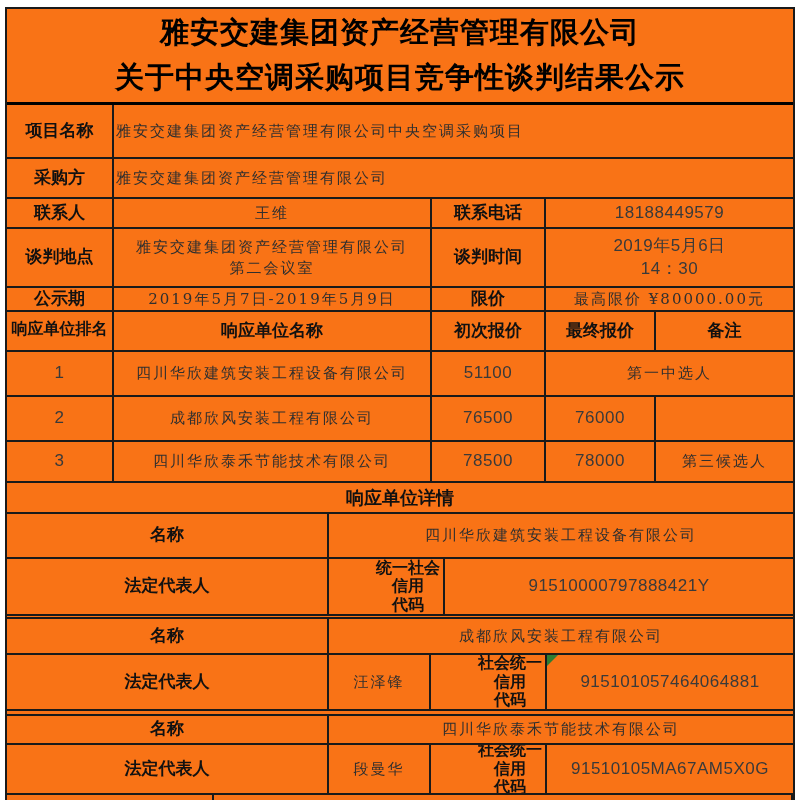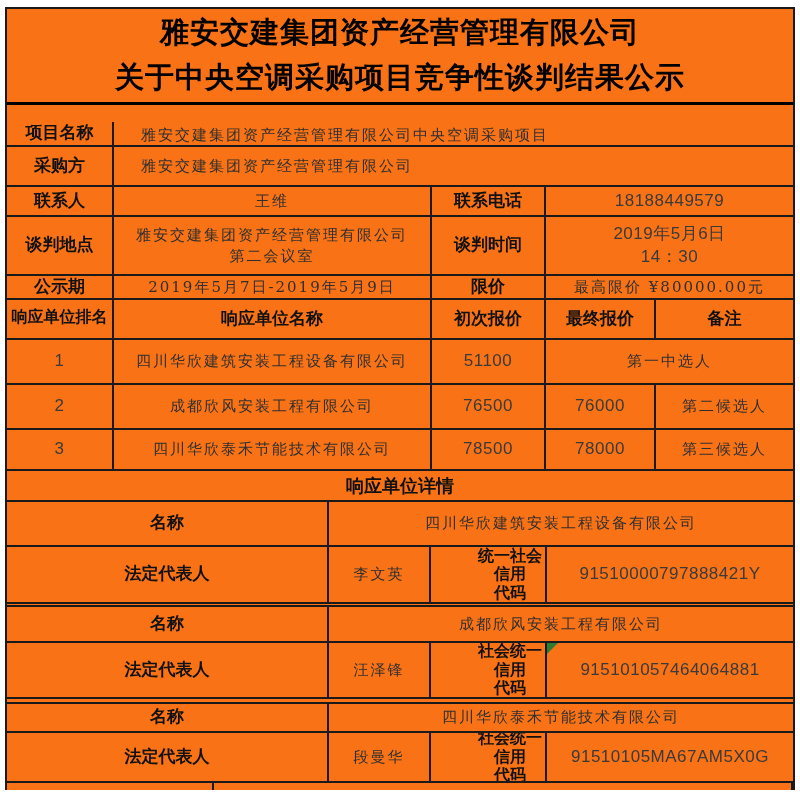--- a/index.html
+++ b/index.html
@@ -14,21 +14,21 @@
                display:flex; flex-direction:column; justify-content:center;
                align-items:center; gap:5px; }
   .title-line { font-family:"Liberation Serif", serif; font-weight:bold;
                 font-size:29px; letter-spacing:1px; color:#000; white-space:nowrap; }
 
   .row { display:flex; border-bottom:2px solid #1a1a1a; }
   .cell { border-right:2px solid #1a1a1a; display:flex; flex-direction:column;
           justify-content:center; align-items:center; text-align:center;
           overflow:hidden; line-height:1.35; }
   .cell.last { border-right:none; }
-  .cell.left { align-items:flex-start; text-align:left; padding-left:27px; }
+  .cell.left { align-items:flex-start; text-align:left; padding-left:2px; }
 
   .c1 { width:107px; } .c2 { width:318px; } .c3 { width:114px; } .c4 { width:110px; }
   .d1 { width:322px; } .d2 { width:102px; } .d3 { width:116px;padding-left:44px; }
   .p1 { width:207px; } .rest { flex:1; }
 
   .label { font-weight:bold; font-size:17px; color:#111; }
   .label.sm { font-size:16px; line-height:1.15; }
   .kai { font-family:"DejaVu Serif", serif; font-size:15px; color:#2f2f2f;
          letter-spacing:2px; }
   .num { font-size:17px; color:#3a3a3a; letter-spacing:0.5px; }
@@ -48,21 +48,21 @@
 <body>
 
 <div class="sheet">
   <div class="doc">
 
     <div class="title-box">
       <div class="title-line">雅安交建集团资产经营管理有限公司</div>
       <div class="title-line">关于中央空调采购项目竞争性谈判结果公示</div>
     </div>
 
-    <div class="row" style="height:42px;align-items:flex-end;">
+    <div class="row" style="height:54px;">
       <div class="cell c1">
         <span class="label">项目名称</span>
       </div>
       <div class="cell rest left last">
         <span class="kai">雅安交建集团资产经营管理有限公司中央空调采购项目</span>
       </div>
     </div>
 
     <div class="row" style="height:40px;">
       <div class="cell c1">
@@ -159,23 +159,20 @@
       </div>
       <div class="cell c2">
         <span class="kai">成都欣风安装工程有限公司</span>
       </div>
       <div class="cell c3">
         <span class="num">76500</span>
       </div>
       <div class="cell c4">
         <span class="num">76000</span>
       </div>
-      <div class="cell rest last">
-        <span class="kai">第二候选人</span>
-      </div>
     </div>
 
     <div class="row" style="height:41px;">
       <div class="cell c1">
         <span class="num">3</span>
       </div>
       <div class="cell c2">
         <span class="kai">四川华欣泰禾节能技术有限公司</span>
       </div>
       <div class="cell c3">
@@ -196,23 +193,20 @@
         <div class="cell d1">
           <span class="label">名称</span>
         </div>
         <div class="cell rest last">
           <span class="kai">四川华欣建筑安装工程设备有限公司</span>
         </div>
       </div>
       <div class="row" style="height:57px;">
         <div class="cell d1">
           <span class="label">法定代表人</span>
-        </div>
-        <div class="cell d2">
-          <span class="kai">李文英</span>
         </div>
         <div class="cell d3">
           <span class="label sm">统一社会信用</span>
           <span class="label sm">代码</span>
         </div>
         <div class="cell rest last codecell">
           <span class="num">91510000797888421Y</span>
         </div>
       </div>
     </div>

